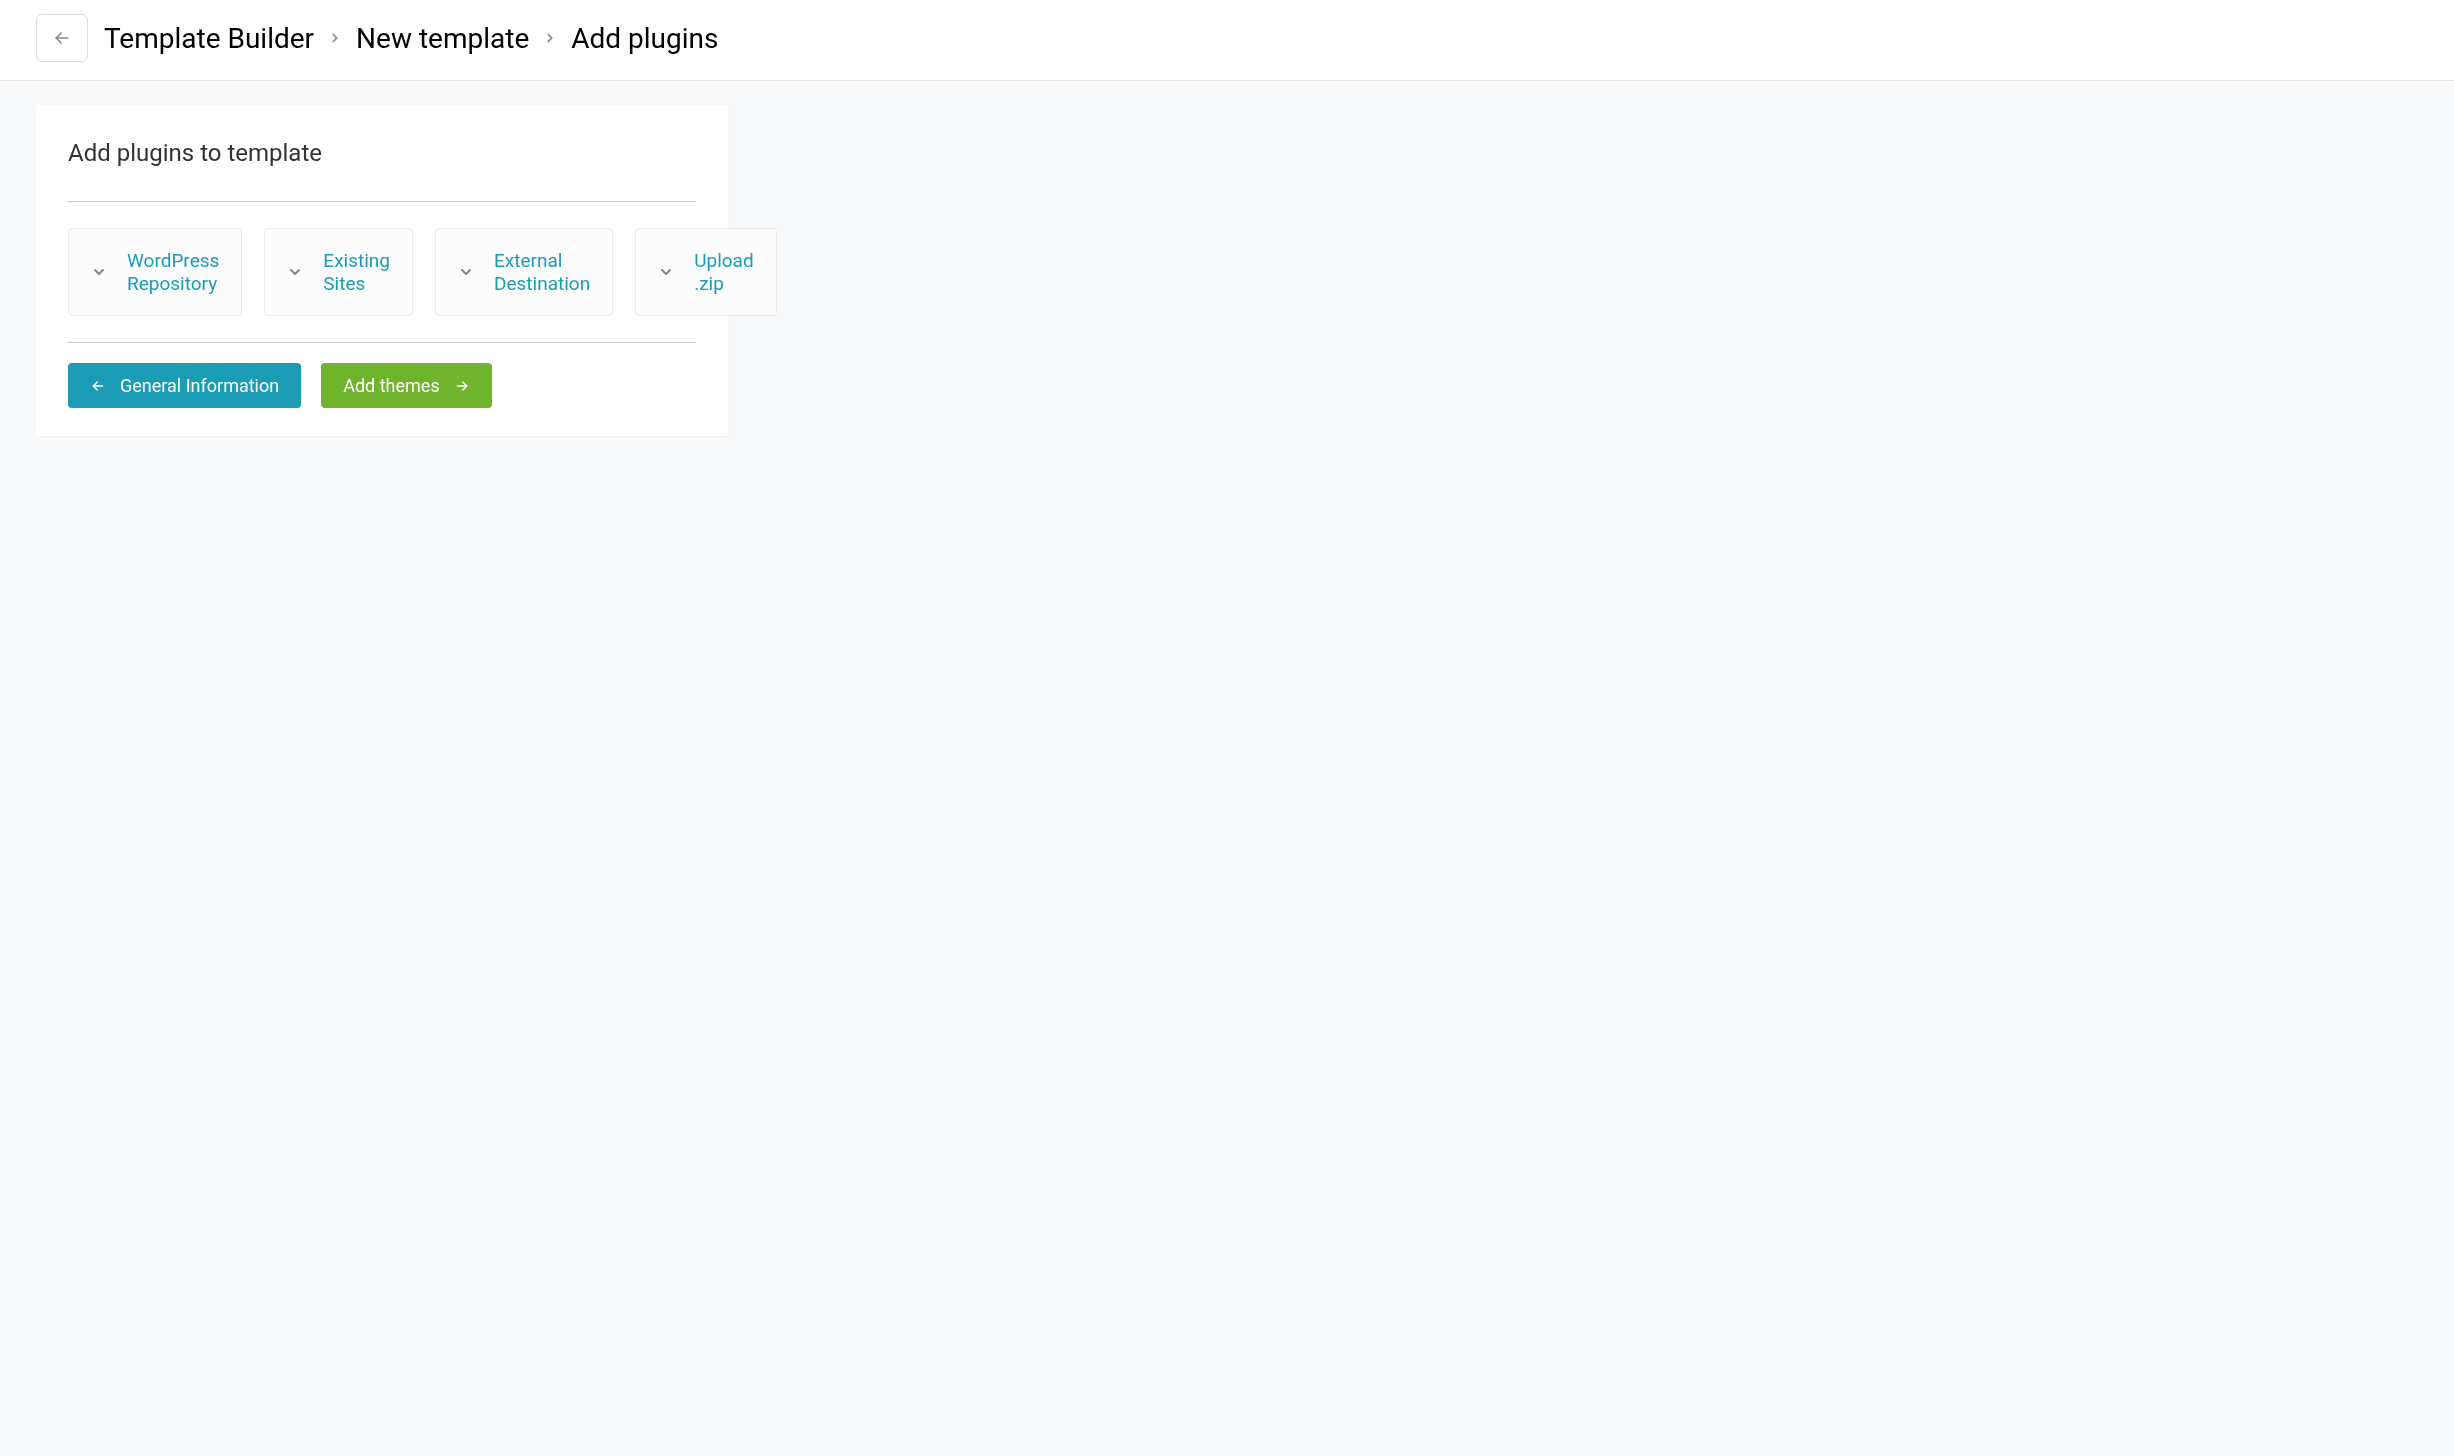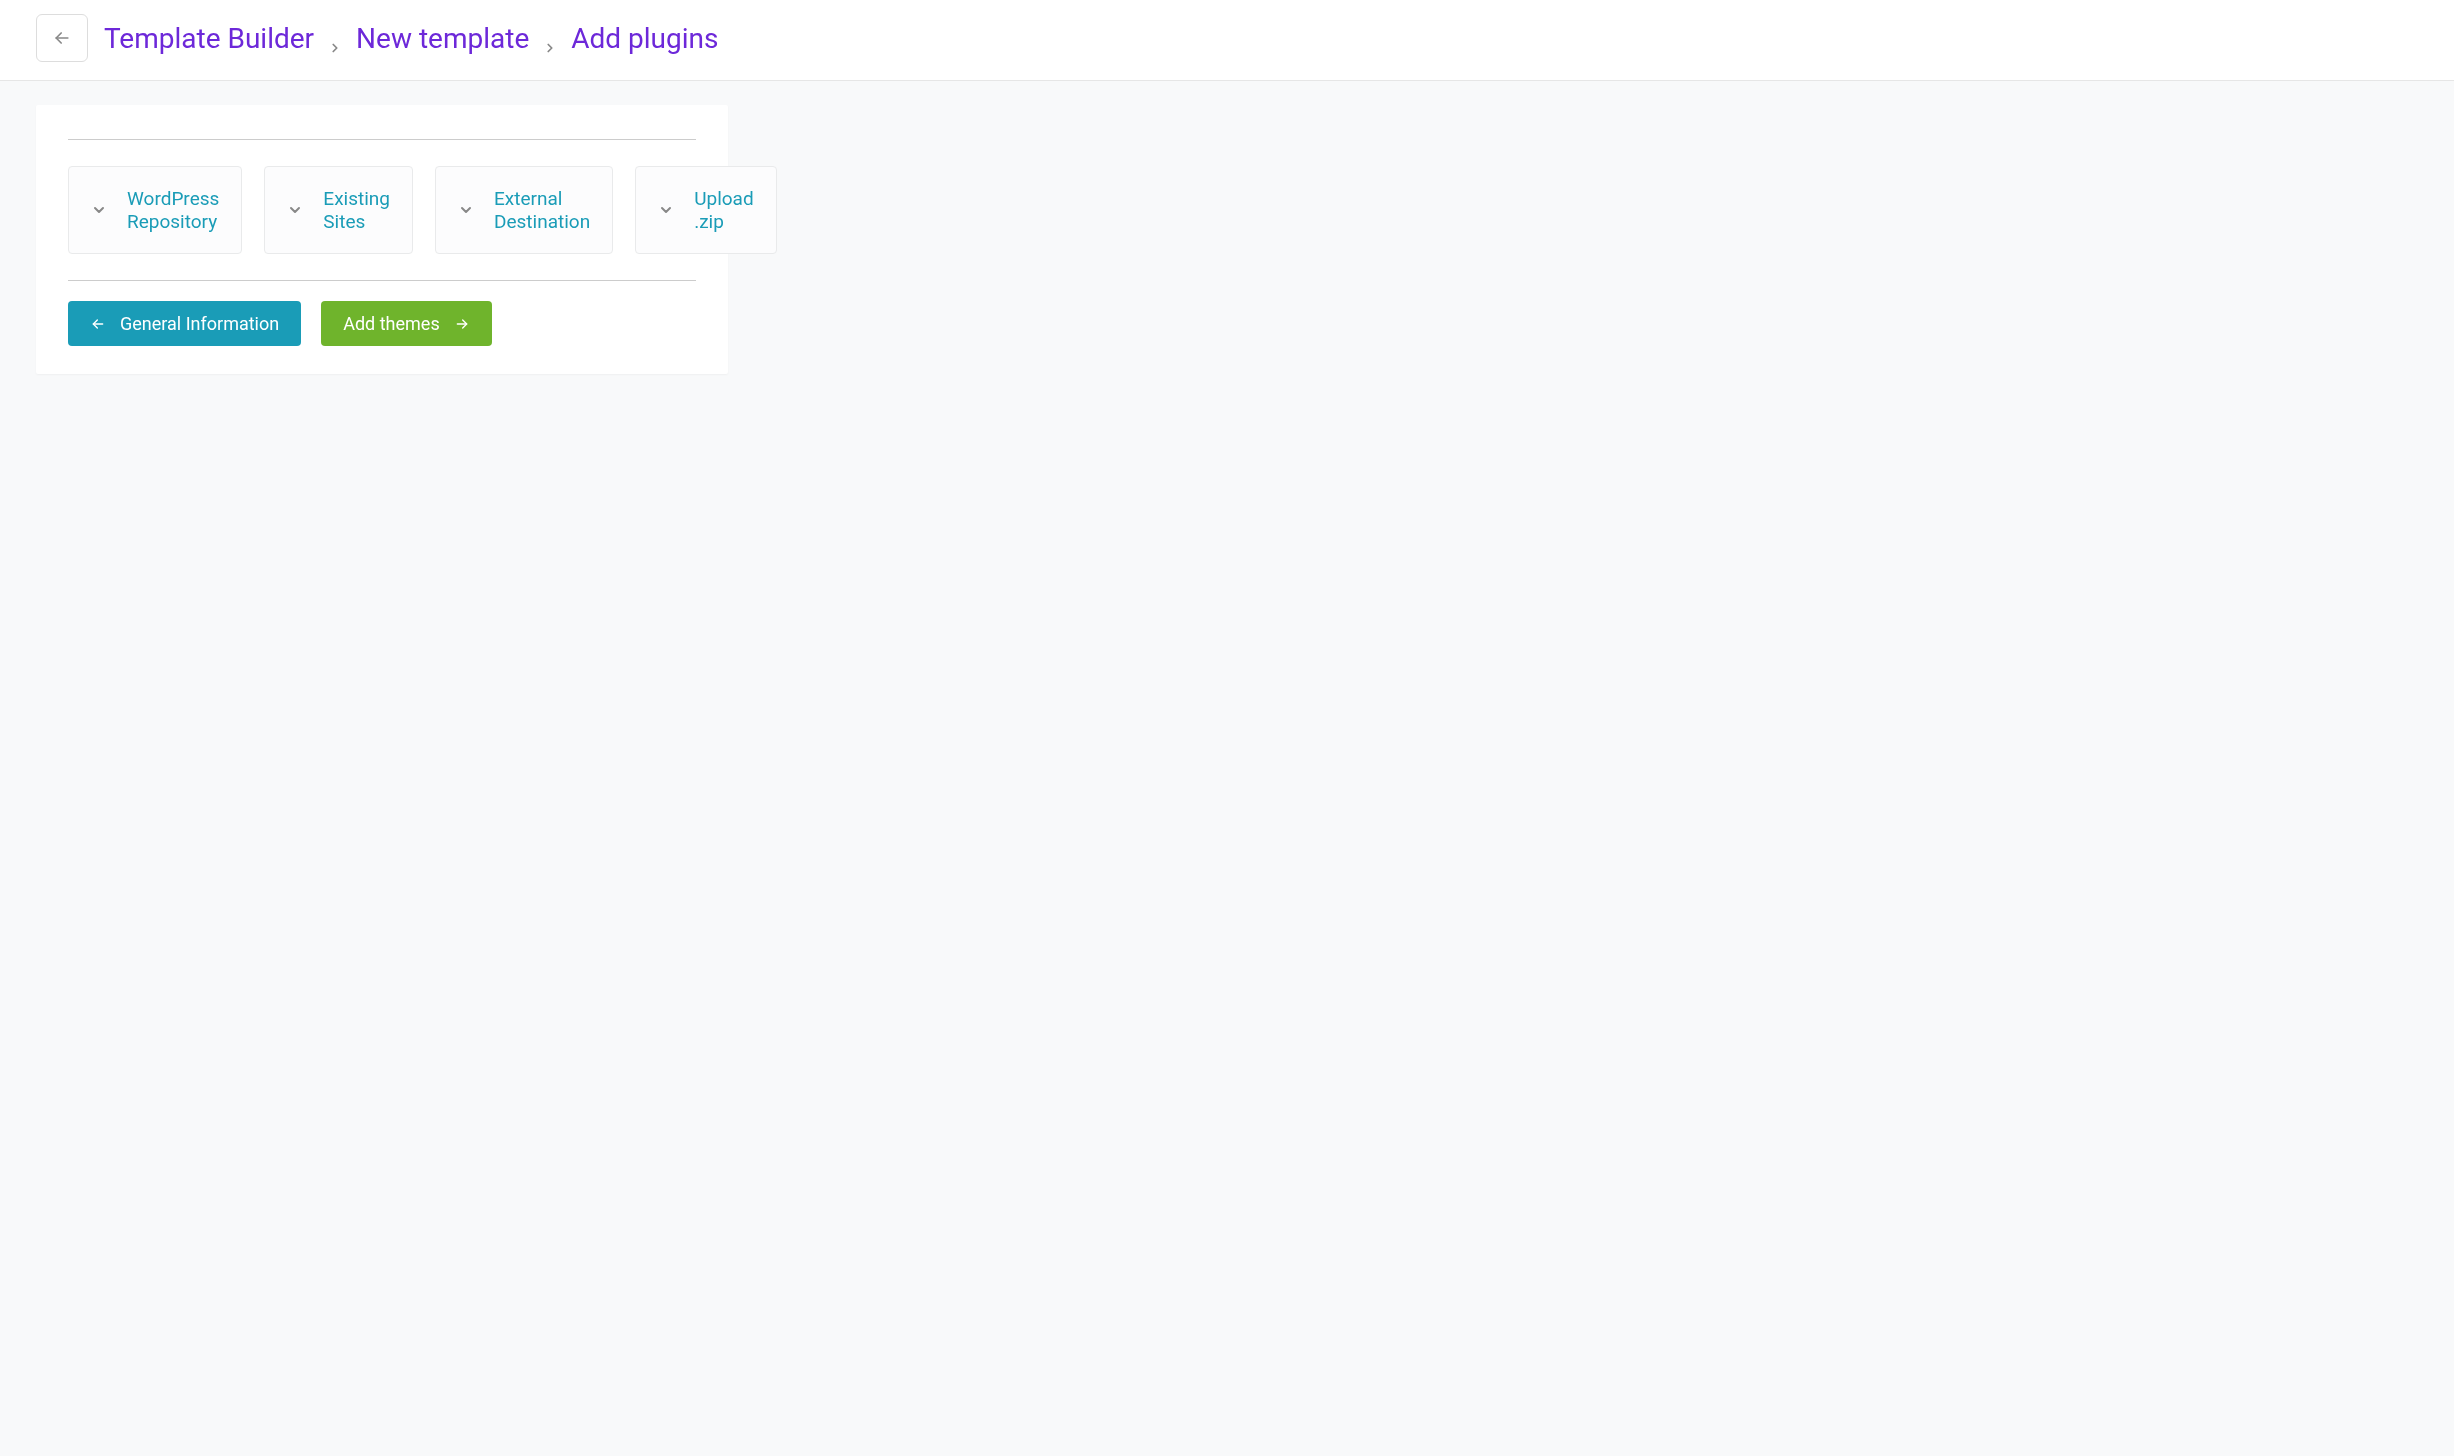--- a/index.html
+++ b/index.html
@@ -24,24 +24,24 @@
     border-radius: 6px;
     background: #fff;
     display: flex;
     align-items: center;
     justify-content: center;
     cursor: pointer;
     color: #888;
   }
   .breadcrumb {
     display: flex;
-    align-items: flex-end;
+    align-items: center;
     gap: 14px;
     font-size: 28px;
-    color: #6d28d9;
+    color: #000000;
     font-weight: 400;
   }
   .breadcrumb .crumb {
     cursor: pointer;
   }
   .breadcrumb .sep {
     color: #888;
   }
   .content-area {
     padding: 24px 36px;
@@ -140,20 +140,21 @@
       <svg width="14" height="14" viewBox="0 0 24 24" fill="none" stroke="currentColor" stroke-width="3" stroke-linecap="round" stroke-linejoin="round">
           <polyline points="9 18 15 12 9 6"></polyline>
         </svg>
     </span>
     <span class="crumb">Add plugins</span>
   </nav>
 </div>
 
 <div class="content-area">
   <div class="card">
+    <h2 class="card-title">Add plugins to template</h2>
     <hr class="divider">
 
     <div class="accordion-list">
 
       <div class="accordion-item">
         <span class="chevron">
           <svg width="16" height="16" viewBox="0 0 24 24" fill="none" stroke="currentColor" stroke-width="3" stroke-linecap="round" stroke-linejoin="round">
               <polyline points="6 9 12 15 18 9"></polyline>
             </svg>
         </span>

